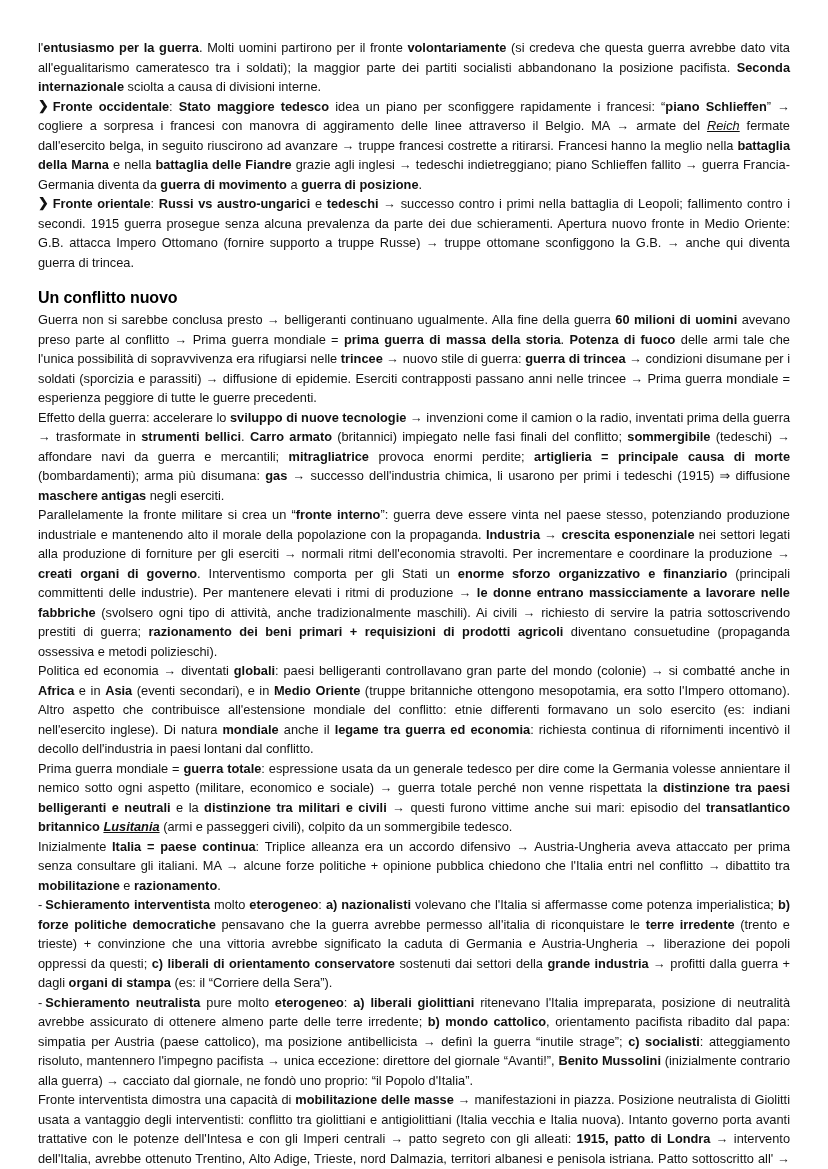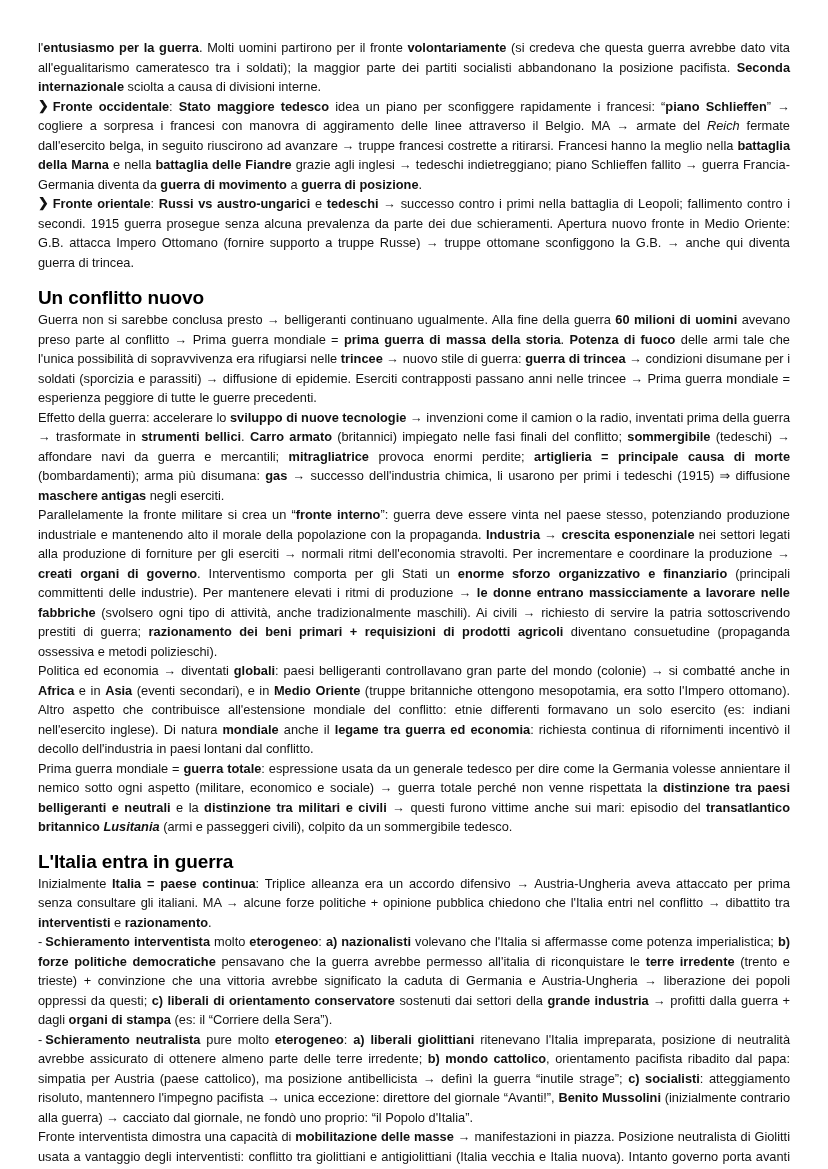--- a/index.html
+++ b/index.html
@@ -51,32 +51,32 @@
     letter-spacing: 0;
     margin-right: 4px;
     display: inline-block;
     transform: translateY(-1px);
   }
   .dash-mark {
     font-size: 12.8px;
     margin-right: 3px;
   }
   h2.section {
-    font-size: 19px;
+    font-size: 16px;
     font-weight: bold;
     margin: 16px 0 2px 0;
     line-height: 20px;
     letter-spacing: -0.1px;
     color: #000000;
   }
   h2.section.tight-top {
     margin-top: 15px;
   }
   b, strong { font-weight: bold; }
-  i, em { font-style: italic; }
+  i, em { font-style: italic; text-decoration: underline; }
 </style>
 </head>
 <body>
 
 <div id="page">
   <div class="doc-body">
 
     <p class="para">l'<b>entusiasmo per la guerra</b>. Molti uomini partirono per il fronte <b>volontariamente</b> (si credeva che questa guerra avrebbe dato vita all'egualitarismo cameratesco tra i soldati); la maggior parte dei partiti socialisti abbandonano la posizione pacifista. <b>Seconda internazionale</b> sciolta a causa di divisioni interne.</p>
 
     <p class="para bullet gap-before">
@@ -92,23 +92,22 @@
     <p class="para">Guerra non si sarebbe conclusa presto → belligeranti continuano ugualmente. Alla fine della guerra <b>60 milioni di uomini</b> avevano preso parte al conflitto → Prima guerra mondiale = <b>prima guerra di massa della storia</b>. <b>Potenza di fuoco</b> delle armi tale che l'unica possibilità di sopravvivenza era rifugiarsi nelle <b>trincee</b> → nuovo stile di guerra: <b>guerra di trincea</b> → condizioni disumane per i soldati (sporcizia e parassiti) → diffusione di epidemie. Eserciti contrapposti passano anni nelle trincee → Prima guerra mondiale = esperienza peggiore di tutte le guerre precedenti.</p>
 
     <p class="para">Effetto della guerra: accelerare lo <b>sviluppo di nuove tecnologie</b> → invenzioni come il camion o la radio, inventati prima della guerra → trasformate in <b>strumenti bellici</b>. <b>Carro armato</b> (britannici) impiegato nelle fasi finali del conflitto; <b>sommergibile</b> (tedeschi) → affondare navi da guerra e mercantili; <b>mitragliatrice</b> provoca enormi perdite; <b>artiglieria = principale causa di morte</b> (bombardamenti); arma più disumana: <b>gas</b> → successo dell'industria chimica, li usarono per primi i tedeschi (1915) ⇒ diffusione <b>maschere antigas</b> negli eserciti.</p>
 
     <p class="para gap-before">Parallelamente la fronte militare si crea un “<b>fronte interno</b>”: guerra deve essere vinta nel paese stesso, potenziando produzione industriale e mantenendo alto il morale della popolazione con la propaganda. <b>Industria</b> → <b>crescita esponenziale</b> nei settori legati alla produzione di forniture per gli eserciti → normali ritmi dell'economia stravolti. Per incrementare e coordinare la produzione → <b>creati organi di governo</b>. Interventismo comporta per gli Stati un <b>enorme sforzo organizzativo e finanziario</b> (principali committenti delle industrie). Per mantenere elevati i ritmi di produzione → <b>le donne entrano massicciamente a lavorare nelle fabbriche</b> (svolsero ogni tipo di attività, anche tradizionalmente maschili). Ai civili → richiesto di servire la patria sottoscrivendo prestiti di guerra; <b>razionamento dei beni primari + requisizioni di prodotti agricoli</b> diventano consuetudine (propaganda ossessiva e metodi polizieschi).</p>
 
     <p class="para gap-before">Politica ed economia → diventati <b>globali</b>: paesi belligeranti controllavano gran parte del mondo (colonie) → si combatté anche in <b>Africa</b> e in <b>Asia</b> (eventi secondari), e in <b>Medio Oriente</b> (truppe britanniche ottengono mesopotamia, era sotto l'Impero ottomano). Altro aspetto che contribuisce all'estensione mondiale del conflitto: etnie differenti formavano un solo esercito (es: indiani nell'esercito inglese). Di natura <b>mondiale</b> anche il <b>legame tra guerra ed economia</b>: richiesta continua di rifornimenti incentivò il decollo dell'industria in paesi lontani dal conflitto.</p>
 
     <p class="para">Prima guerra mondiale = <b>guerra totale</b>: espressione usata da un generale tedesco per dire come la Germania volesse annientare il nemico sotto ogni aspetto (militare, economico e sociale) → guerra totale perché non venne rispettata la <b>distinzione tra paesi belligeranti e neutrali</b> e la <b>distinzione tra militari e civili</b> → questi furono vittime anche sui mari: episodio del <b>transatlantico britannico <i>Lusitania</i></b> (armi e passeggeri civili), colpito da un sommergibile tedesco.</p>
 
-    <h2 class="section tight-top">L'Italia entra in guerra</h2>
 
-    <p class="para">Inizialmente <b>Italia = paese continua</b>: Triplice alleanza era un accordo difensivo → Austria-Ungheria aveva attaccato per prima senza consultare gli italiani. MA → alcune forze politiche + opinione pubblica chiedono che l'Italia entri nel conflitto → dibattito tra <b>interventisti</b> e <b>razionamento</b>.</p>
+    <p class="para">Inizialmente <b>Italia = paese continua</b>: Triplice alleanza era un accordo difensivo → Austria-Ungheria aveva attaccato per prima senza consultare gli italiani. MA → alcune forze politiche + opinione pubblica chiedono che l'Italia entri nel conflitto → dibattito tra <b>mobilitazione</b> e <b>razionamento</b>.</p>
 
     <p class="para">
       <span class="dash-mark">-</span><span class="dash-text"><b>Schieramento interventista</b> molto <b>eterogeneo</b>: <b>a) nazionalisti</b> volevano che l'Italia si affermasse come potenza imperialistica; <b>b) forze politiche democratiche</b> pensavano che la guerra avrebbe permesso all'italia di riconquistare le <b>terre irredente</b> (trento e trieste) + convinzione che una vittoria avrebbe significato la caduta di Germania e Austria-Ungheria → liberazione dei popoli oppressi da questi; <b>c) liberali di orientamento conservatore</b> sostenuti dai settori della <b>grande industria</b> → profitti dalla guerra + dagli <b>organi di stampa</b> (es: il “Corriere della Sera”).</span>
     </p>
 
     <p class="para">
       <span class="dash-mark">-</span><span class="dash-text"><b>Schieramento neutralista</b> pure molto <b>eterogeneo</b>: <b>a) liberali giolittiani</b> ritenevano l'Italia impreparata, posizione di neutralità avrebbe assicurato di ottenere almeno parte delle terre irredente; <b>b) mondo cattolico</b>, orientamento pacifista ribadito dal papa: simpatia per Austria (paese cattolico), ma posizione antibellicista → definì la guerra “inutile strage”; <b>c) socialisti</b>: atteggiamento risoluto, mantennero l'impegno pacifista → unica eccezione: direttore del giornale “Avanti!”, <b>Benito Mussolini</b> (inizialmente contrario alla guerra) → cacciato dal giornale, ne fondò uno proprio: “il Popolo d'Italia”.</span>
     </p>
 
     <p class="para gap-before">Fronte interventista dimostra una capacità di <b>mobilitazione delle masse</b> → manifestazioni in piazza. Posizione neutralista di Giolitti usata a vantaggio degli interventisti: conflitto tra giolittiani e antigiolittiani (Italia vecchia e Italia nuova). Intanto governo porta avanti trattative con le potenze dell'Intesa e con gli Imperi centrali → patto segreto con gli alleati: <b>1915, patto di Londra</b> → intervento dell'Italia, avrebbe ottenuto Trentino, Alto Adige, Trieste, nord Dalmazia, territori albanesi e penisola istriana. Patto sottoscritto all' → interventisti ()  a favore della guerra, D'Annunzio: . Salandra presenta dimissioni per il mancato sostegno parlamentare al Patto di Londra → Emanuele III le respinge, appoggiando linea interventista del governo → Parlamento approva l'entrata in guerra (socialisti contrari) →  a .</p>

